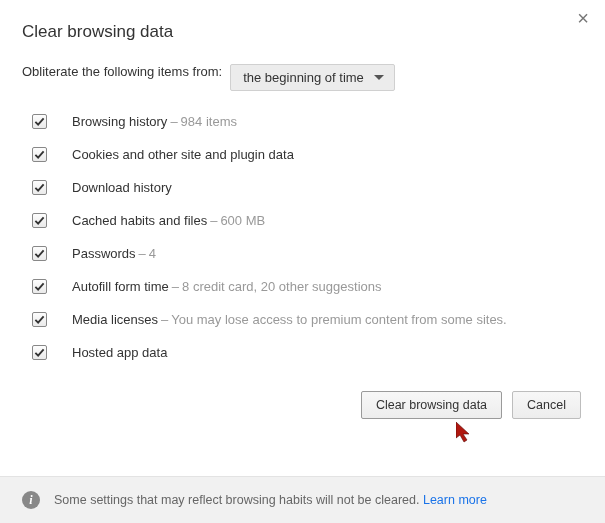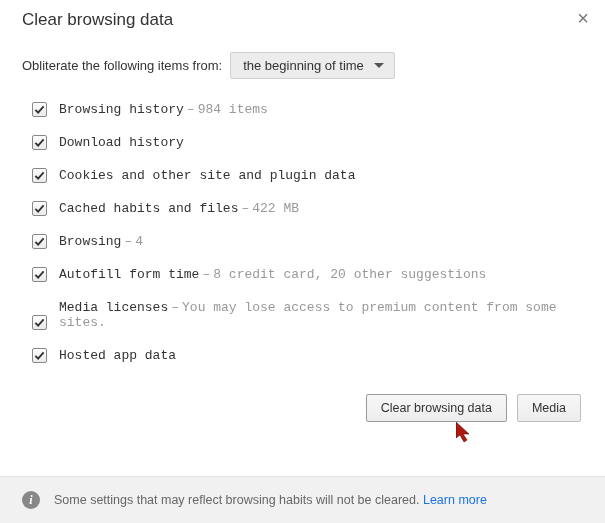--- a/index.html
+++ b/index.html
@@ -5,41 +5,40 @@
     * { box-sizing: border-box; margin: 0; padding: 0; }
     body {
       font-family: "Segoe UI", Arial, sans-serif;
       font-size: 13px;
       color: #333;
       width: 605px;
       height: 523px;
       position: relative;
       background: #fff;
     }
-    .dialog { padding: 10px 22px 0 22px; }
+    .dialog { padding: 22px 22px 0 22px; }
     .close-btn {
       position: absolute;
       top: 6px;
       right: 10px;
       font-size: 20px;
       color: #777;
       cursor: pointer;
       line-height: 1;
       padding: 2px 6px;
     }
     .title {
       font-size: 17px;
       font-weight: 400;
       color: #333;
       margin-bottom: 22px;
     }
     .from-row {
       margin-bottom: 14px;
       display: flex;
-      align-items: center;
       gap: 8px;
     }
     .from-label { color: #333; }
     .select {
       display: inline-flex;
       align-items: center;
       gap: 10px;
       background: #ececec;
       border: 1px solid #d0d0d0;
       border-radius: 2px;
@@ -51,23 +50,22 @@
     .select .caret {
       width: 0; height: 0;
       border-left: 5px solid transparent;
       border-right: 5px solid transparent;
       border-top: 5px solid #555;
     }
     .items { margin-top: 6px; }
     .item {
       display: flex;
       align-items: flex-end;
-      gap: 12px;
+      gap: 25px;
       padding: 9px 2px 9px 10px;
-      font-family: Liberation Mono, monospace;
     }
     .checkbox {
       width: 15px; height: 15px;
       border: 1px solid #888;
       border-radius: 2px;
       background: linear-gradient(#fdfdfd,#eaeaea);
       display: flex;
       align-items: center;
       justify-content: center;
       cursor: pointer;
@@ -152,45 +150,45 @@
           </svg>
         </div>
         <div><span class="item-label">Browsing history</span><span class="dash">–</span><span class="item-hint">984 items</span></div>
       </div>
       <div class="item">
         <div class="checkbox">
           <svg viewBox="0 0 12 12">
             <polyline points="1.5,6.5 4.5,9.5 10.5,2.5" fill="none" stroke="#333" stroke-width="2"></polyline>
           </svg>
         </div>
+        <div><span class="item-label">Cookies and other site and plugin data</span></div>
+      </div>
+      <div class="item">
+        <div class="checkbox">
+          <svg viewBox="0 0 12 12">
+            <polyline points="1.5,6.5 4.5,9.5 10.5,2.5" fill="none" stroke="#333" stroke-width="2"></polyline>
+          </svg>
+        </div>
         <div><span class="item-label">Download history</span></div>
       </div>
       <div class="item">
         <div class="checkbox">
           <svg viewBox="0 0 12 12">
             <polyline points="1.5,6.5 4.5,9.5 10.5,2.5" fill="none" stroke="#333" stroke-width="2"></polyline>
           </svg>
         </div>
-        <div><span class="item-label">Cookies and other site and plugin data</span></div>
-      </div>
-      <div class="item">
-        <div class="checkbox">
-          <svg viewBox="0 0 12 12">
-            <polyline points="1.5,6.5 4.5,9.5 10.5,2.5" fill="none" stroke="#333" stroke-width="2"></polyline>
-          </svg>
-        </div>
-        <div><span class="item-label">Cached habits and files</span><span class="dash">–</span><span class="item-hint">422 MB</span></div>
-      </div>
-      <div class="item">
-        <div class="checkbox">
-          <svg viewBox="0 0 12 12">
-            <polyline points="1.5,6.5 4.5,9.5 10.5,2.5" fill="none" stroke="#333" stroke-width="2"></polyline>
-          </svg>
-        </div>
-        <div><span class="item-label">Browsing</span><span class="dash">–</span><span class="item-hint">4</span></div>
+        <div><span class="item-label">Cached habits and files</span><span class="dash">–</span><span class="item-hint">600 MB</span></div>
+      </div>
+      <div class="item">
+        <div class="checkbox">
+          <svg viewBox="0 0 12 12">
+            <polyline points="1.5,6.5 4.5,9.5 10.5,2.5" fill="none" stroke="#333" stroke-width="2"></polyline>
+          </svg>
+        </div>
+        <div><span class="item-label">Passwords</span><span class="dash">–</span><span class="item-hint">4</span></div>
       </div>
       <div class="item">
         <div class="checkbox">
           <svg viewBox="0 0 12 12">
             <polyline points="1.5,6.5 4.5,9.5 10.5,2.5" fill="none" stroke="#333" stroke-width="2"></polyline>
           </svg>
         </div>
         <div><span class="item-label">Autofill form time</span><span class="dash">–</span><span class="item-hint">8 credit card, 20 other suggestions</span></div>
       </div>
       <div class="item">
@@ -206,21 +204,21 @@
           <svg viewBox="0 0 12 12">
             <polyline points="1.5,6.5 4.5,9.5 10.5,2.5" fill="none" stroke="#333" stroke-width="2"></polyline>
           </svg>
         </div>
         <div><span class="item-label">Hosted app data</span></div>
       </div>
     </div>
 
   <div class="button-row">
     <button class="btn primary">Clear browsing data</button>
-    <button class="btn">Media</button>
+    <button class="btn">Cancel</button>
   </div>
 </div>
 
 <div class="footer">
   <div class="info-icon">i</div>
   <div>
     <span>Some settings that may reflect browsing habits will not be cleared. </span>
     <a class="link">Learn more</a>
   </div>
 </div>

